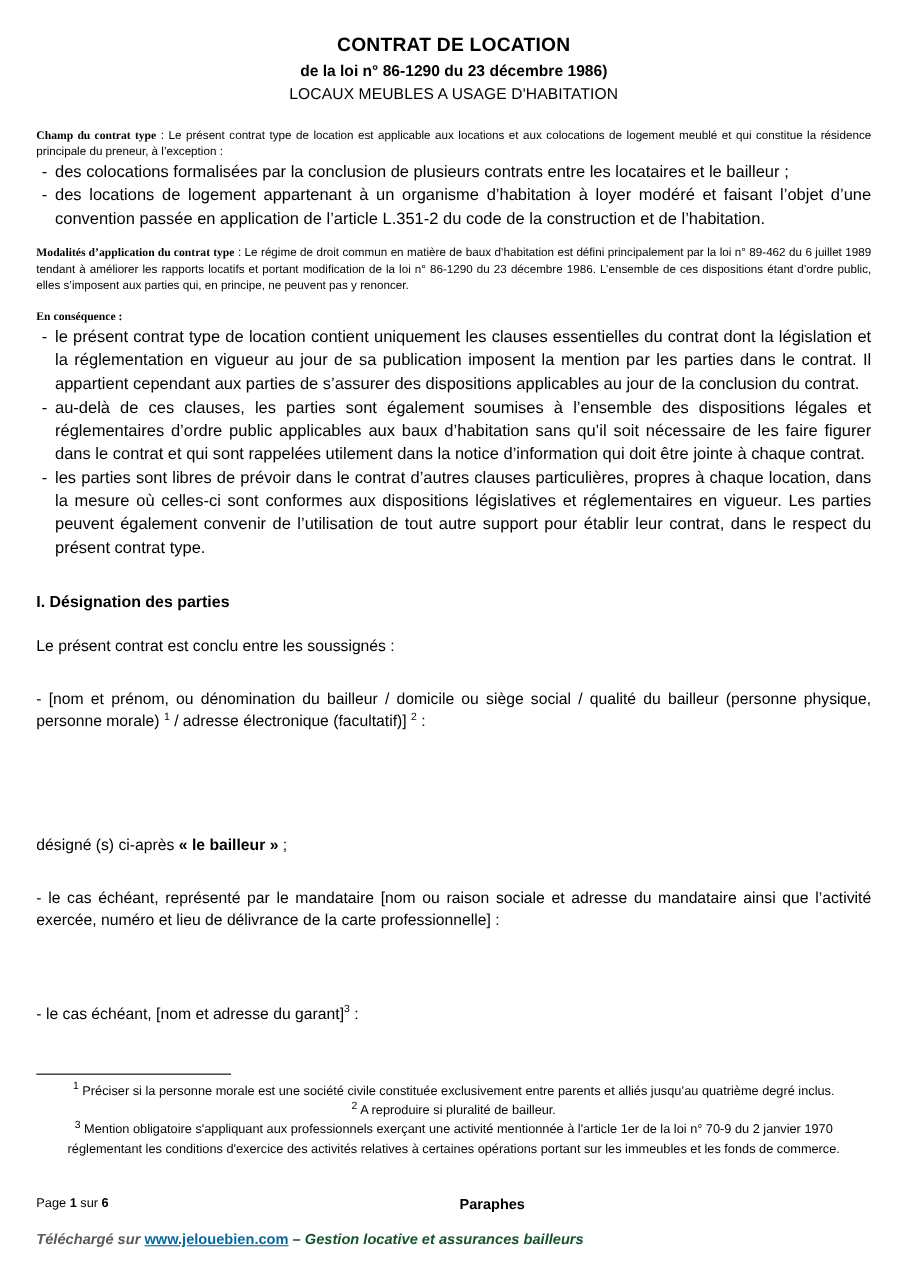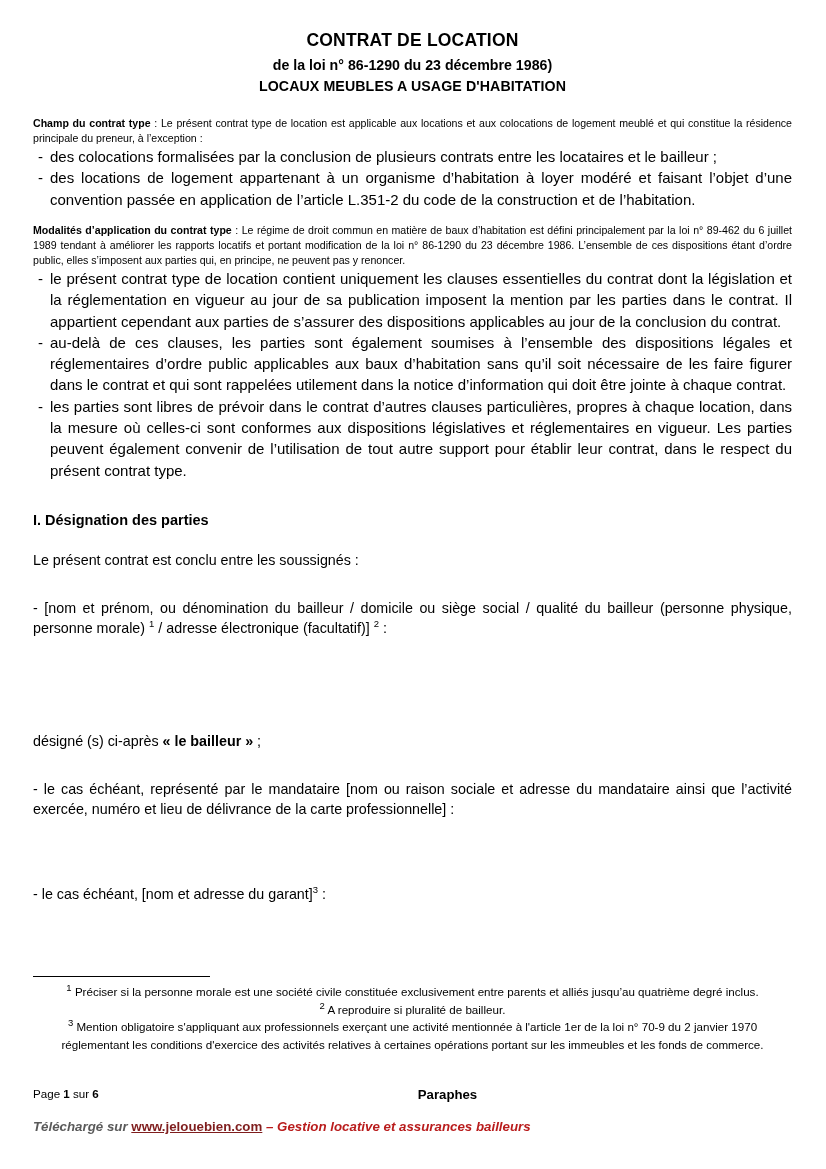--- a/index.html
+++ b/index.html
@@ -43,38 +43,38 @@
   }
   .doc-subtitle {
     font-size: 14.2px;
     font-weight: bold;
     text-align: center;
     line-height: 1.35;
     margin: 0;
   }
   .doc-subtitle2 {
     font-size: 14.2px;
-    font-weight: bold;
+    font-weight: normal;
     text-align: center;
     line-height: 1.4;
     margin: 2px 0 0 0;
     letter-spacing: 0.1px;
   }
 
   
   .small-block {
     font-size: 10.6px;
     line-height: 1.42;
     text-align: justify;
     margin: 0;
   }
   .small-block.first { margin-top: 19px; }
   .small-block.spaced { margin-top: 13px; }
 
-  .small-block b { font-weight: bold; }
+  .small-block b { font-weight: bold; font-family: Liberation Serif, serif; }
 
   ul.dashlist {
     list-style: none;
     margin: 0;
     padding: 0;
   }
   ul.dashlist > li {
     position: relative;
     padding-left: 17px;
     font-size: 15px;
@@ -175,26 +175,26 @@
     font-style: italic;
     font-weight: bold;
     color: #5a5a5a;
     white-space: nowrap;
     line-height: 1.3;
   }
   .download-banner .site {
     font-style: normal;
     font-weight: bold;
     text-decoration: underline;
-    color: #7f1d1d;
+    color: #0369a1;
   }
   .download-banner .tagline {
     font-style: italic;
     font-weight: bold;
-    color: #b91c1c;
+    color: #14532d;
   }
 </style>
 </head>
 <body>
 
 <div class="page">
 
   <div class="content">
 
     <h1 class="doc-title">CONTRAT DE LOCATION</h1>
@@ -202,20 +202,21 @@
     <div class="doc-subtitle2">LOCAUX MEUBLES A USAGE D'HABITATION</div>
 
     <p class="small-block first"><b>Champ du contrat type</b><span> : Le présent contrat type de location est applicable aux locations et aux colocations de logement meublé et qui constitue la résidence principale du preneur, à l’exception :</span></p>
     <ul class="dashlist">
       <li>des colocations formalisées par la conclusion de plusieurs contrats entre les locataires et le bailleur ;</li>
       <li>des locations de logement appartenant à un organisme d’habitation à loyer modéré et faisant l’objet d’une convention passée en application de l’article L.351-2 du code de la construction et de l’habitation.</li>
     </ul>
 
     <p class="small-block spaced"><b>Modalités d’application du contrat type</b><span> : Le régime de droit commun en matière de baux d’habitation est défini principalement par la loi n° 89-462 du 6 juillet 1989 tendant à améliorer les rapports locatifs et portant modification de la loi n° 86-1290 du 23 décembre 1986. L’ensemble de ces dispositions étant d’ordre public, elles s’imposent aux parties qui, en principe, ne peuvent pas y renoncer.</span></p>
 
+    <p class="small-block spaced"><b>En conséquence :</b></p>
     <ul class="dashlist">
       <li>le présent contrat type de location contient uniquement les clauses essentielles du contrat dont la législation et la réglementation en vigueur au jour de sa publication imposent la mention par les parties dans le contrat. Il appartient cependant aux parties de s’assurer des dispositions applicables au jour de la conclusion du contrat.</li>
       <li>au-delà de ces clauses, les parties sont également soumises à l’ensemble des dispositions légales et réglementaires d’ordre public applicables aux baux d’habitation sans qu’il soit nécessaire de les faire figurer dans le contrat et qui sont rappelées utilement dans la notice d’information qui doit être jointe à chaque contrat.</li>
       <li>les parties sont libres de prévoir dans le contrat d’autres clauses particulières, propres à chaque location, dans la mesure où celles-ci sont conformes aux dispositions législatives et réglementaires en vigueur. Les parties peuvent également convenir de l’utilisation de tout autre support pour établir leur contrat, dans le respect du présent contrat type.</li>
     </ul>
 
     <h2 class="section-heading">I. Désignation des parties</h2>
 
     <div class="gap-sm"></div>
     <p class="body-p">Le présent contrat est conclu entre les soussignés :</p>

